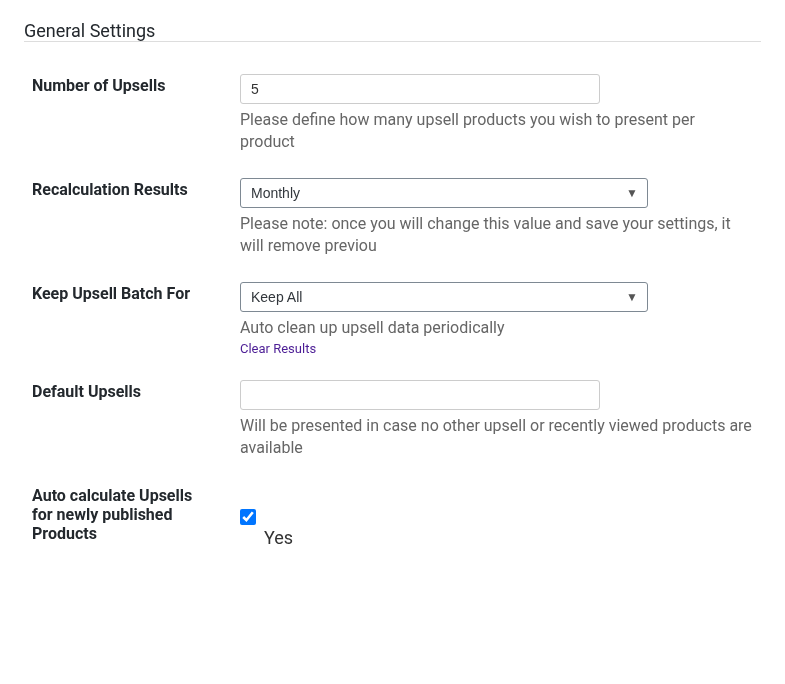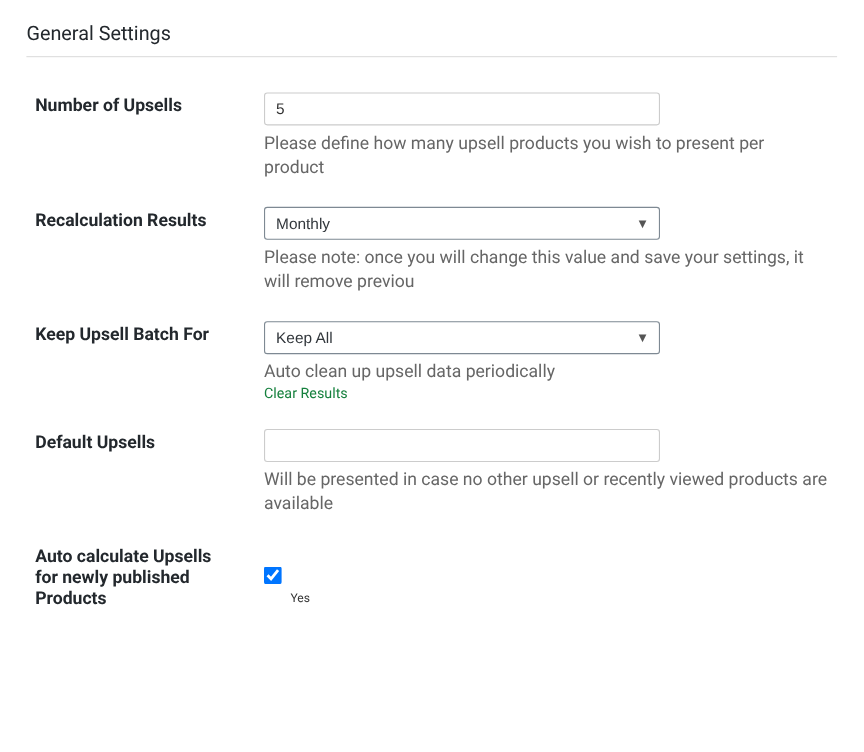--- a/index.html
+++ b/index.html
@@ -7,21 +7,20 @@
       font-family: -apple-system, BlinkMacSystemFont, "Segoe UI", Roboto, sans-serif;
       font-size: 14px;
       color: #333;
       background: #fff;
       padding: 20px 24px;
     }
     .page-title {
       font-size: 18px;
       font-weight: 400;
       color: #23282d;
-      margin-bottom: 10px;
     }
     .divider {
       border: none;
       border-top: 1px solid #ddd;
       margin-bottom: 20px;
     }
     .settings-table {
       width: 100%;
       border-collapse: collapse;
     }
@@ -50,21 +49,21 @@
       padding: 6px 10px;
       border: 1px solid #ccc;
       border-radius: 3px;
       font-size: 14px;
       color: #333;
       outline: none;
     }
     .select-wrapper {
       position: relative;
       display: inline-block;
-      width: 360px;
+      width: 408px;
     }
     .select-wrapper select {
       width: 100%;
       padding: 6px 30px 6px 10px;
       border: 1px solid #7e8993;
       border-radius: 3px;
       font-size: 14px;
       color: #32373c;
       background: #fff;
       appearance: none;
@@ -75,39 +74,39 @@
     .select-wrapper .chevron-down {
       position: absolute;
       right: 10px;
       top: 50%;
       transform: translateY(-50%);
       pointer-events: none;
       color: #555;
       font-size: 12px;
     }
     .clear-results-link {
-      color: #15803d;
+      color: #4c1d95;
       text-decoration: none;
       font-size: 13px;
       display: inline-block;
       margin-top: 2px;
     }
     .checkbox-row {
       display: flex;
       align-items: center;
       gap: 8px;
       margin-top: 2px;
     }
     .checkbox-row input[type="checkbox"] {
       width: 16px;
       height: 16px;
       cursor: pointer;
     }
     .checkbox-label {
-      font-size: 11px;
+      font-size: 18px;
       color: #333;
       margin-top: 41px;
     }
     .default-upsells-input {
       width: 550px;
     }
   </style>
 </head>
 <body>
 

